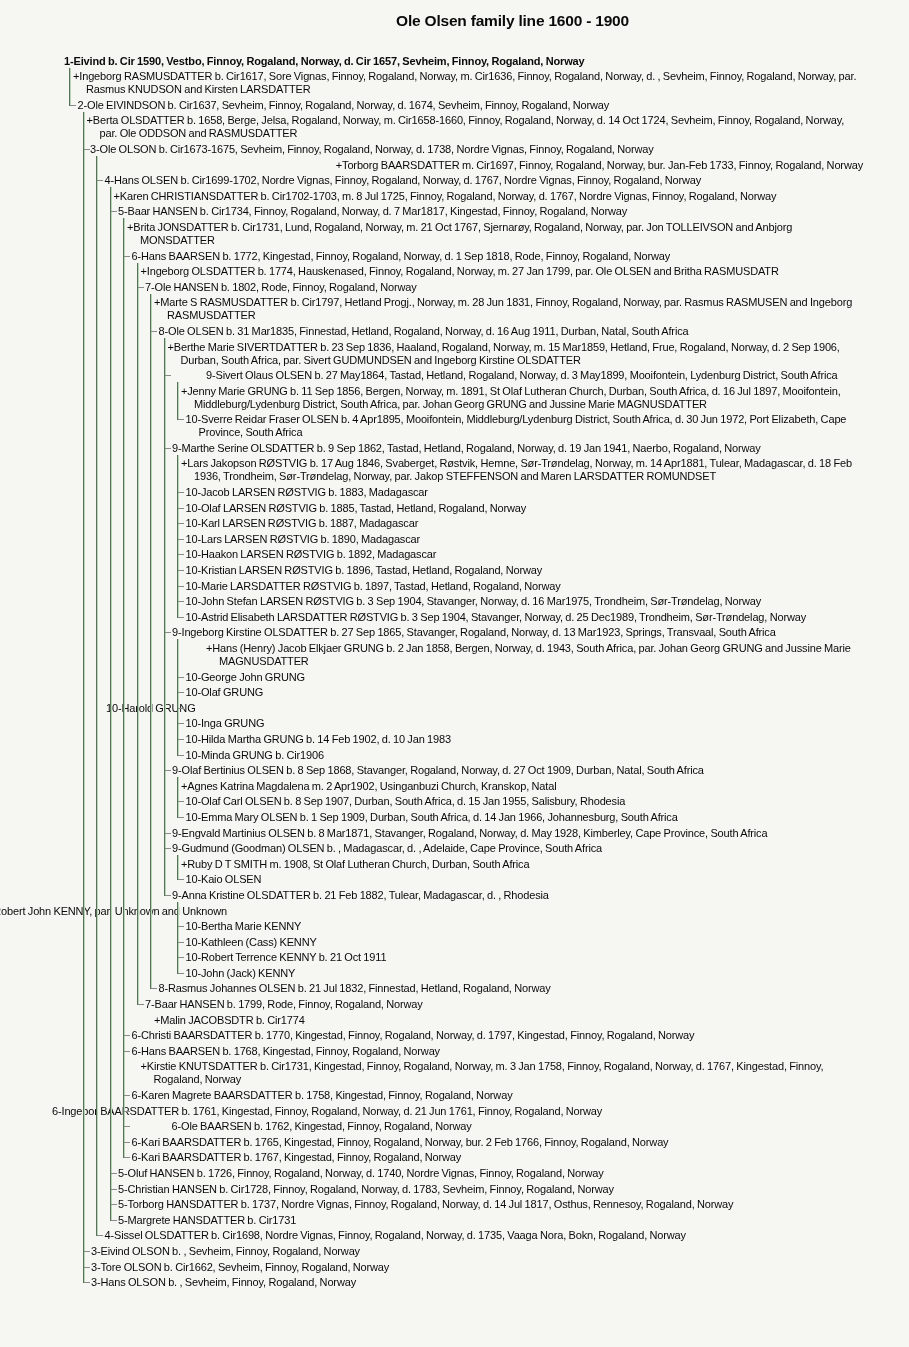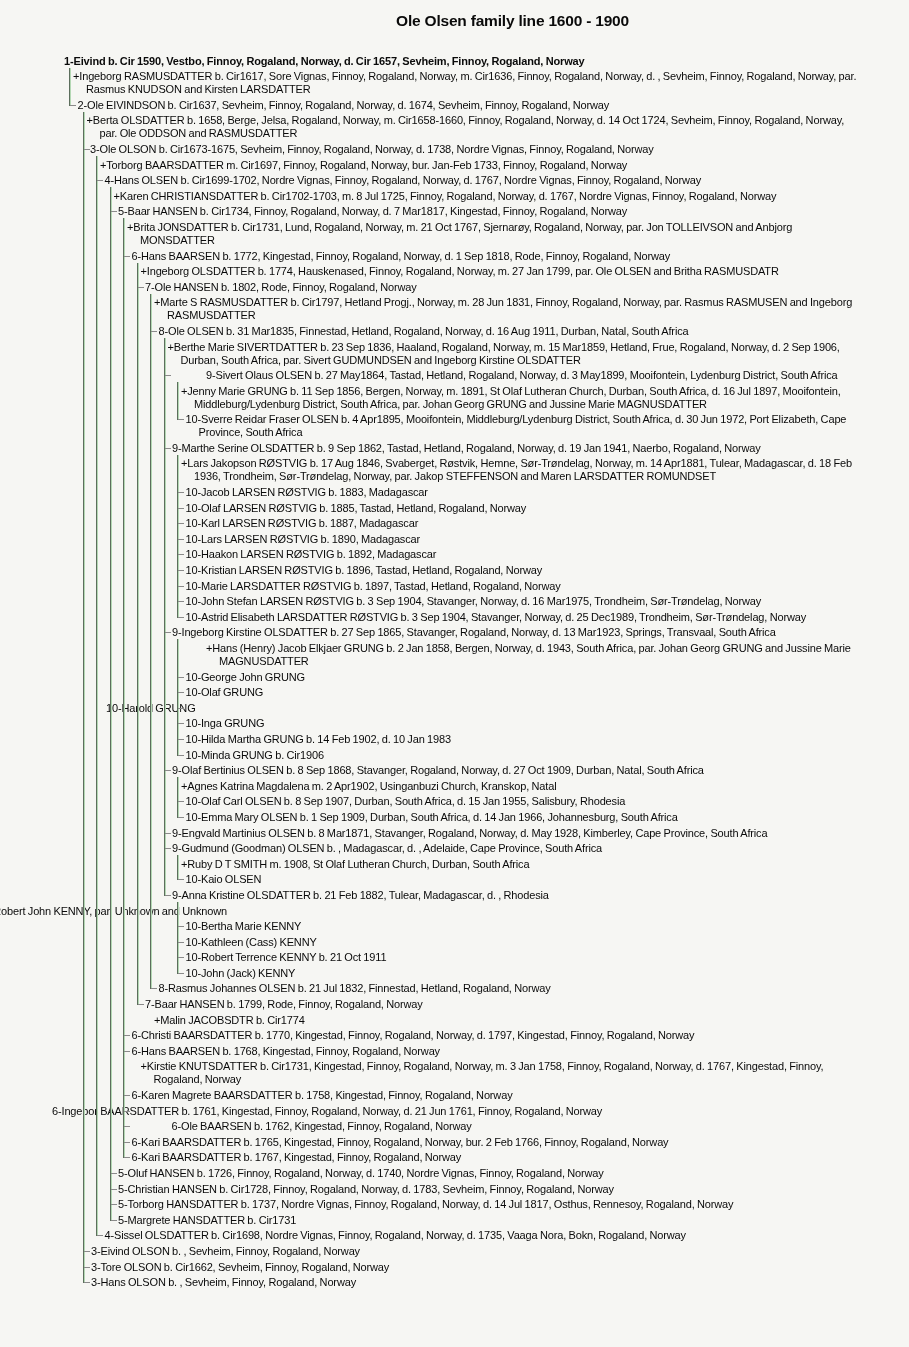--- a/index.html
+++ b/index.html
@@ -102,21 +102,21 @@
       <div style="left: 178px; top: 942px; width: 6px; height: 1px; background: rgb(138, 138, 138);"></div>
       <div style="left: 178px; top: 957px; width: 6px; height: 1px; background: rgb(138, 138, 138);"></div>
       <div style="left: 178px; top: 973px; width: 6px; height: 1px; background: rgb(138, 138, 138);"></div>
     </div>
   <div id="tree">
       <div class="entry bold" style="padding-left: 77px; text-indent: -13px;">1-Eivind b. Cir 1590, Vestbo, Finnoy, Rogaland, Norway, d. Cir 1657, Sevheim, Finnoy, Rogaland, Norway</div>
       <div class="entry" style="padding-left: 86px; text-indent: -13px;">+Ingeborg RASMUSDATTER b. Cir1617, Sore Vignas, Finnoy, Rogaland, Norway, m. Cir1636, Finnoy, Rogaland, Norway, d. , Sevheim, Finnoy, Rogaland, Norway, par. Rasmus KNUDSON and Kirsten LARSDATTER</div>
       <div class="entry" style="padding-left: 90.5px; text-indent: -13px;">2-Ole EIVINDSON b. Cir1637, Sevheim, Finnoy, Rogaland, Norway, d. 1674, Sevheim, Finnoy, Rogaland, Norway</div>
       <div class="entry" style="padding-left: 99.5px; text-indent: -13px;">+Berta OLSDATTER b. 1658, Berge, Jelsa, Rogaland, Norway, m. Cir1658-1660, Finnoy, Rogaland, Norway, d. 14 Oct 1724, Sevheim, Finnoy, Rogaland, Norway, par. Ole ODDSON and RASMUSDATTER</div>
       <div class="entry" style="padding-left: 103px; text-indent: -13px;">3-Ole OLSON b. Cir1673-1675, Sevheim, Finnoy, Rogaland, Norway, d. 1738, Nordre Vignas, Finnoy, Rogaland, Norway</div>
-      <div class="entry" style="padding-left: 113px; text-indent: -13px;">+Torborg BAARSDATTER m. Cir1697, Finnoy, Rogaland, Norway, bur. Jan-Feb 1733, Finnoy, Rogaland, Norway</div>
+      <div class="entry" style="padding-left: 113px; text-indent: -13px; text-align: right;">+Torborg BAARSDATTER m. Cir1697, Finnoy, Rogaland, Norway, bur. Jan-Feb 1733, Finnoy, Rogaland, Norway</div>
       <div class="entry" style="padding-left: 117.5px; text-indent: -13px;">4-Hans OLSEN b. Cir1699-1702, Nordre Vignas, Finnoy, Rogaland, Norway, d. 1767, Nordre Vignas, Finnoy, Rogaland, Norway</div>
       <div class="entry" style="padding-left: 126.5px; text-indent: -13px;">+Karen CHRISTIANSDATTER b. Cir1702-1703, m. 8 Jul 1725, Finnoy, Rogaland, Norway, d. 1767, Nordre Vignas, Finnoy, Rogaland, Norway</div>
       <div class="entry" style="padding-left: 131px; text-indent: -13px;">5-Baar HANSEN b. Cir1734, Finnoy, Rogaland, Norway, d. 7 Mar1817, Kingestad, Finnoy, Rogaland, Norway</div>
       <div class="entry" style="padding-left: 140px; text-indent: -13px;">+Brita JONSDATTER b. Cir1731, Lund, Rogaland, Norway, m. 21 Oct 1767, Sjernarøy, Rogaland, Norway, par. Jon TOLLEIVSON and Anbjorg MONSDATTER</div>
       <div class="entry" style="padding-left: 144.5px; text-indent: -13px;">6-Hans BAARSEN b. 1772, Kingestad, Finnoy, Rogaland, Norway, d. 1 Sep 1818, Rode, Finnoy, Rogaland, Norway</div>
       <div class="entry" style="padding-left: 153.5px; text-indent: -13px;">+Ingeborg OLSDATTER b. 1774, Hauskenased, Finnoy, Rogaland, Norway, m. 27 Jan 1799, par. Ole OLSEN and Britha RASMUSDATR</div>
       <div class="entry" style="padding-left: 158px; text-indent: -13px;">7-Ole HANSEN b. 1802, Rode, Finnoy, Rogaland, Norway</div>
       <div class="entry" style="padding-left: 167px; text-indent: -13px;">+Marte S RASMUSDATTER b. Cir1797, Hetland Progj., Norway, m. 28 Jun 1831, Finnoy, Rogaland, Norway, par. Rasmus RASMUSEN and Ingeborg RASMUSDATTER</div>
       <div class="entry" style="padding-left: 171.5px; text-indent: -13px;">8-Ole OLSEN b. 31 Mar1835, Finnestad, Hetland, Rogaland, Norway, d. 16 Aug 1911, Durban, Natal, South Africa</div>
       <div class="entry" style="padding-left: 180.5px; text-indent: -13px;">+Berthe Marie SIVERTDATTER b. 23 Sep 1836, Haaland, Rogaland, Norway, m. 15 Mar1859, Hetland, Frue, Rogaland, Norway, d. 2 Sep 1906, Durban, South Africa, par. Sivert GUDMUNDSEN and Ingeborg Kirstine OLSDATTER</div>

